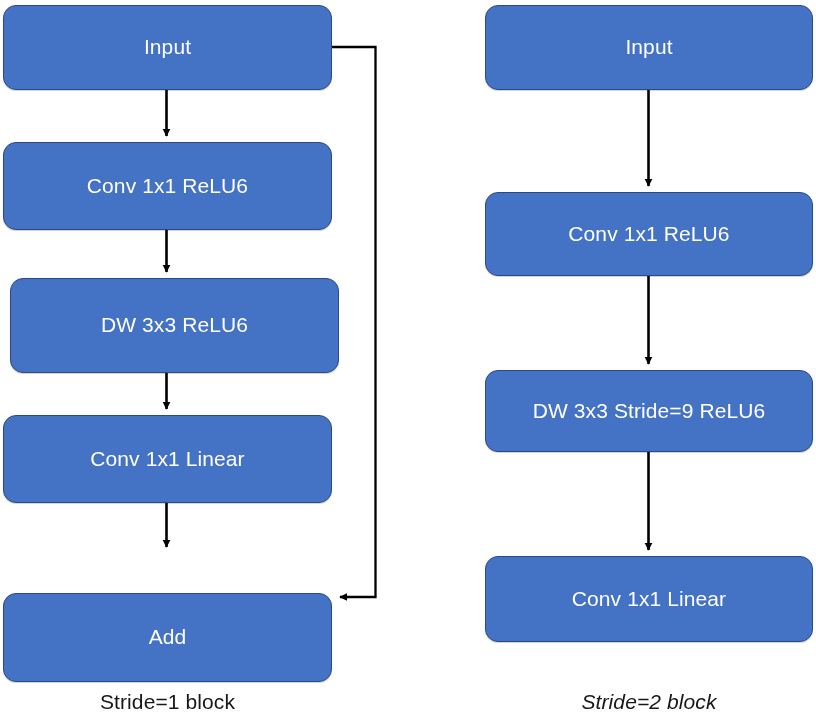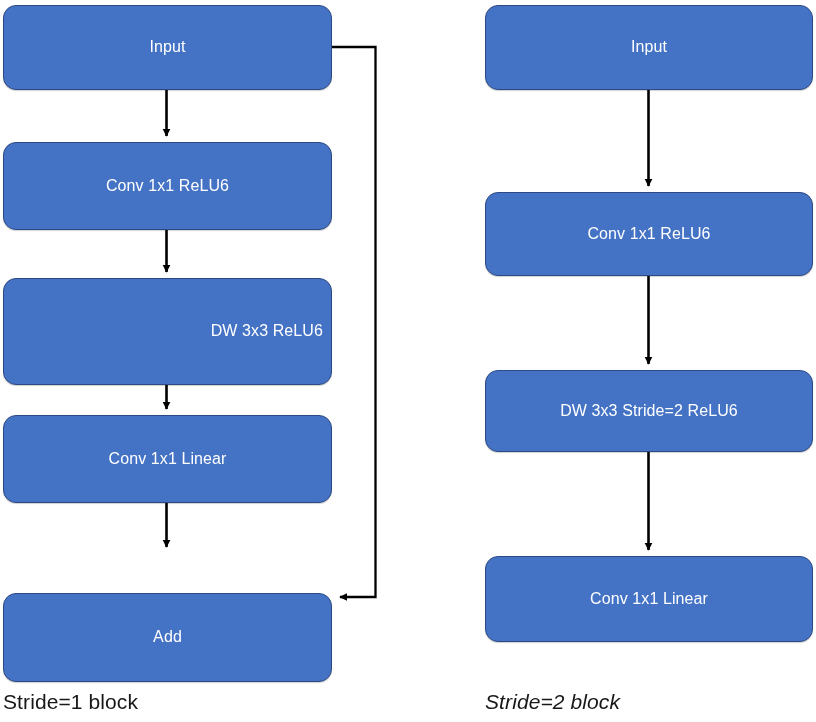--- a/index.html
+++ b/index.html
@@ -31,36 +31,36 @@
   .node {
     position: absolute;
     box-sizing: border-box;
     background: #4472C4;
     border: 1.6px solid #2B4A85;
     border-radius: 13px;
     display: flex;
     align-items: center;
     justify-content: center;
     color: #ffffff;
-    font-size: 16px;
+    font-size: 21px;
     font-weight: 400;
     letter-spacing: 0.1px;
     text-align: center;
     line-height: 1.15;
     box-shadow: 0 1px 1px rgba(0,0,0,0.18);
   }
   .node-label {
     display: block;
     padding: 0 8px;
     white-space: nowrap;
   }
   .caption {
     position: absolute;
     box-sizing: border-box;
-    text-align: left;
+    text-align: center;
     color: #181818;
     font-size: 21px;
     font-weight: 400;
     letter-spacing: 0.1px;
     white-space: nowrap;
   }
 </style>
 </head>
 <body>
 
@@ -86,38 +86,38 @@
     <line x1="648.5" y1="276" x2="648.5" y2="364" stroke="#000000" stroke-width="2.6" marker-end="url(#arrowhead)"></line>
     <line x1="648.5" y1="452" x2="648.5" y2="550" stroke="#000000" stroke-width="2.6" marker-end="url(#arrowhead)"></line>
   </svg>
 
   <div class="node" style="left: 3px; top: 5px; width: 329px; height: 85px;">
     <span class="node-label">Input</span>
   </div>
   <div class="node" style="left: 3px; top: 142px; width: 329px; height: 88px;">
     <span class="node-label">Conv 1x1 ReLU6</span>
   </div>
-  <div class="node" style="left: 3px; top: 278px; width: 329px; height: 107px; justify-content: flex-end;">
+  <div class="node" style="left: 10px; top: 278px; width: 329px; height: 95px;">
     <span class="node-label">DW 3x3 ReLU6</span>
   </div>
   <div class="node" style="left: 3px; top: 415px; width: 329px; height: 88px;">
     <span class="node-label">Conv 1x1 Linear</span>
   </div>
   <div class="node" style="left: 3px; top: 553px; width: 329px; height: 89px; margin-top: 40px;">
     <span class="node-label">Add</span>
   </div>
 
   <div class="node" style="left: 485px; top: 5px; width: 328px; height: 85px;">
     <span class="node-label">Input</span>
   </div>
   <div class="node" style="left: 485px; top: 192px; width: 328px; height: 84px;">
     <span class="node-label">Conv 1x1 ReLU6</span>
   </div>
   <div class="node" style="left: 485px; top: 370px; width: 328px; height: 82px;">
-    <span class="node-label">DW 3x3 Stride=2 ReLU6</span>
+    <span class="node-label">DW 3x3 Stride=9 ReLU6</span>
   </div>
   <div class="node" style="left: 485px; top: 556px; width: 328px; height: 86px;">
     <span class="node-label">Conv 1x1 Linear</span>
   </div>
 
   <div class="caption" style="left:3px; top:690px; width:329px;">Stride=1 block</div>
   <div class="caption" style="left:485px; top:690px; width:328px;font-style:italic;">Stride=2 block</div>
 
 </div>
 

